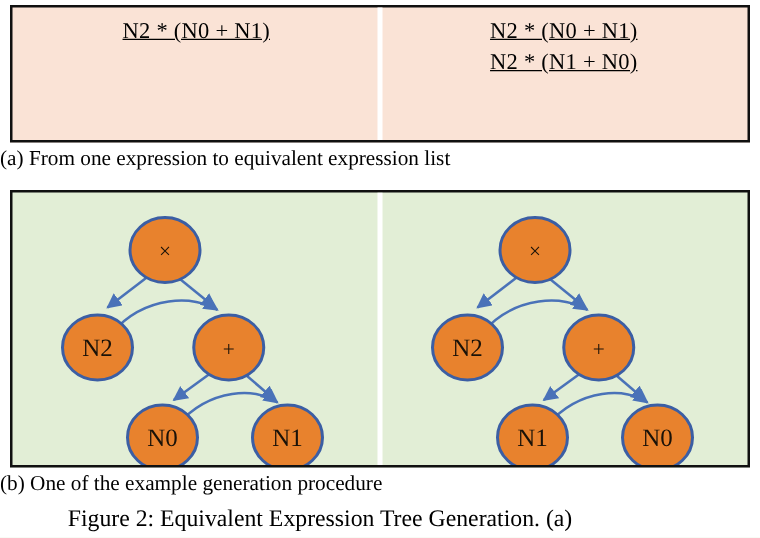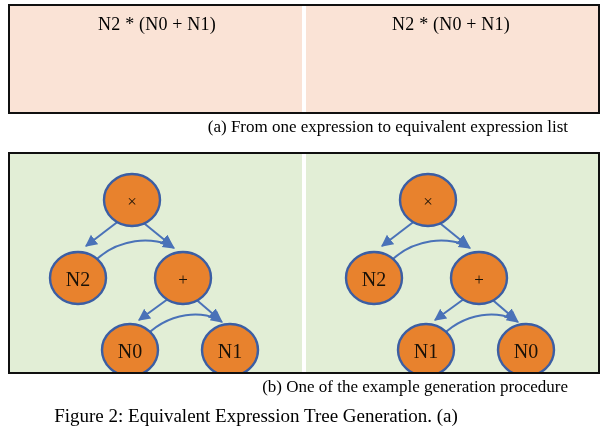--- a/index.html
+++ b/index.html
@@ -24,20 +24,21 @@
   .panel-a {
     position: absolute;
     left: 8px;
     top: 4px;
     width: 592px;
     height: 110px;
     background: #fae3d6;
     border: 2px solid #101010;
     box-sizing: border-box;
     display: flex;
+    text-decoration: underline;
   }
   .panel-a .divider {
     position: absolute;
     left: 50%;
     top: 0;
     width: 4px;
     height: 100%;
     background: #ffffff;
     transform: translateX(-2px);
   }
@@ -55,21 +56,21 @@
     font-size: 18px;
     line-height: 25px;
     letter-spacing: 0.2px;
     white-space: nowrap;
   }
 
   .caption {
     position: absolute;
     left: 0;
     width: 568px;
-    text-align: right;
+    text-align: left;
     font-size: 17px;
     white-space: nowrap;
   }
   .caption-a { top: 117px; }
   .caption-b { top: 377px; }
 
   
   .panel-b {
     position: absolute;
     left: 8px;
@@ -140,20 +141,21 @@
 
   <div class="panel-a">
     <div class="divider"></div>
 
     <div class="col">
       <div class="expr">N2 * (N0 + N1)</div>
     </div>
 
     <div class="col">
       <div class="expr">N2 * (N0 + N1)</div>
+      <div class="expr">N2 * (N1 + N0)</div>
     </div>
   </div>
 
   <div class="caption caption-a">(a) From one expression to equivalent expression list</div>
 
   <div class="panel-b">
     <div class="divider"></div>
 
     <svg class="tree-svg tree-left" viewBox="0 0 296 218">
       <defs>

